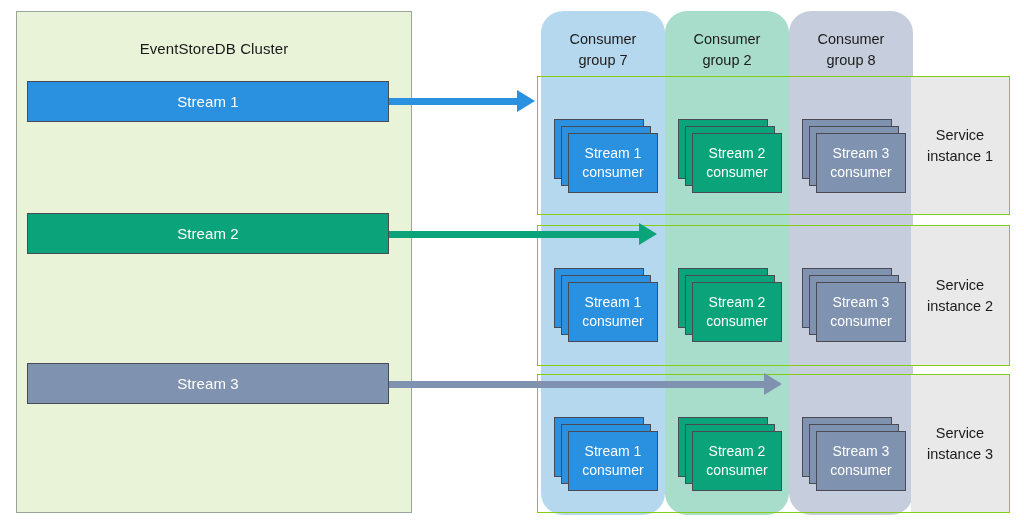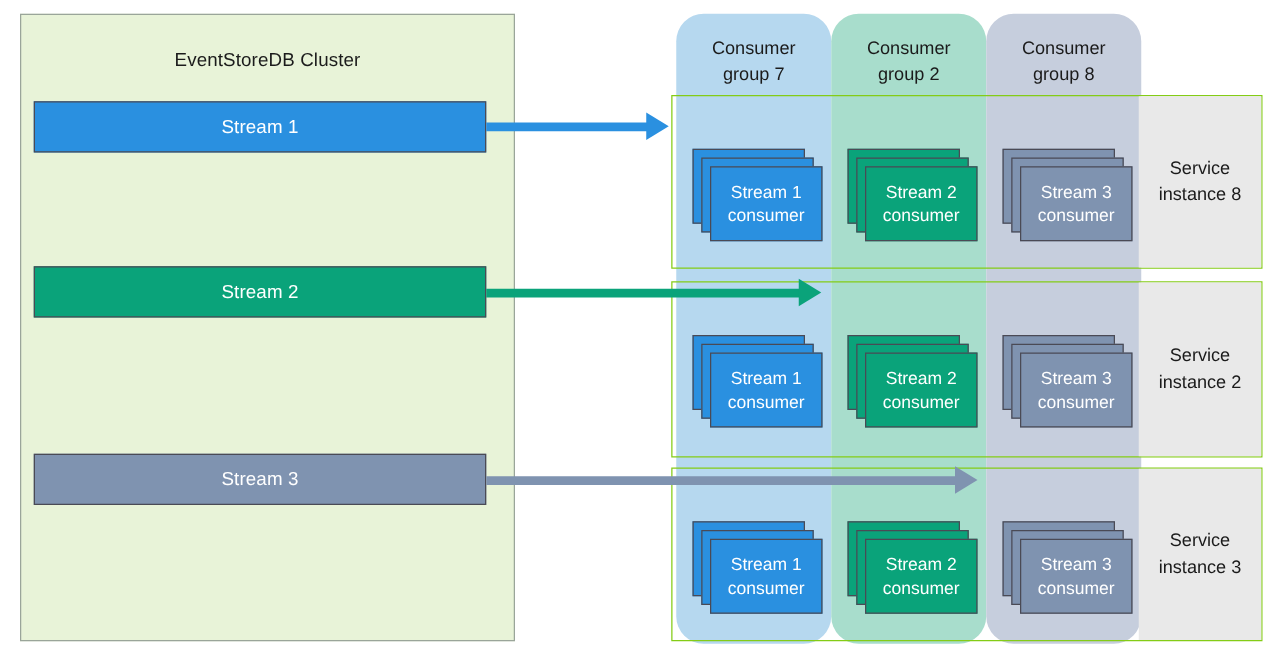--- a/index.html
+++ b/index.html
@@ -199,21 +199,21 @@
       <span>Consumer</span><br>
       <span>group 8</span>
     </div>
   </div>
 
   <div class="svc-row row-1">
     <div class="svc-row-bg"></div>
     <div class="svc-label">
       <div>
         <span>Service</span><br>
-        <span>instance 8</span>
+        <span>instance 1</span>
       </div>
     </div>
   </div>
   <div class="svc-row row-2">
     <div class="svc-row-bg"></div>
     <div class="svc-label">
       <div>
         <span>Service</span><br>
         <span>instance 2</span>
       </div>

